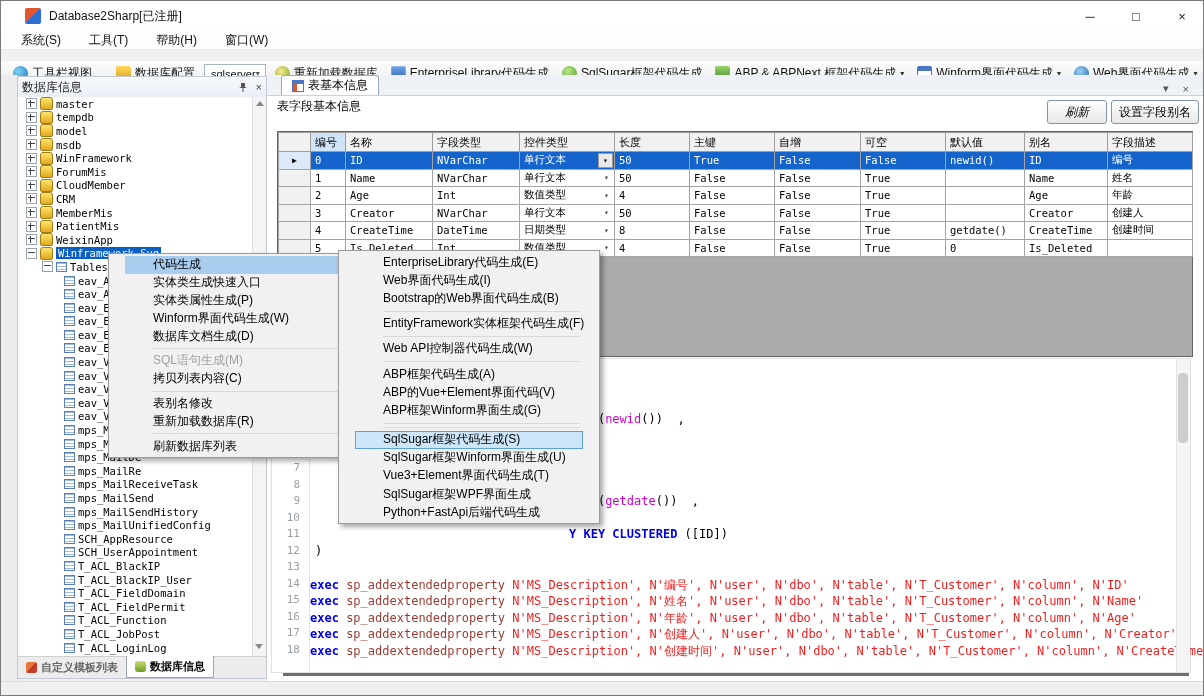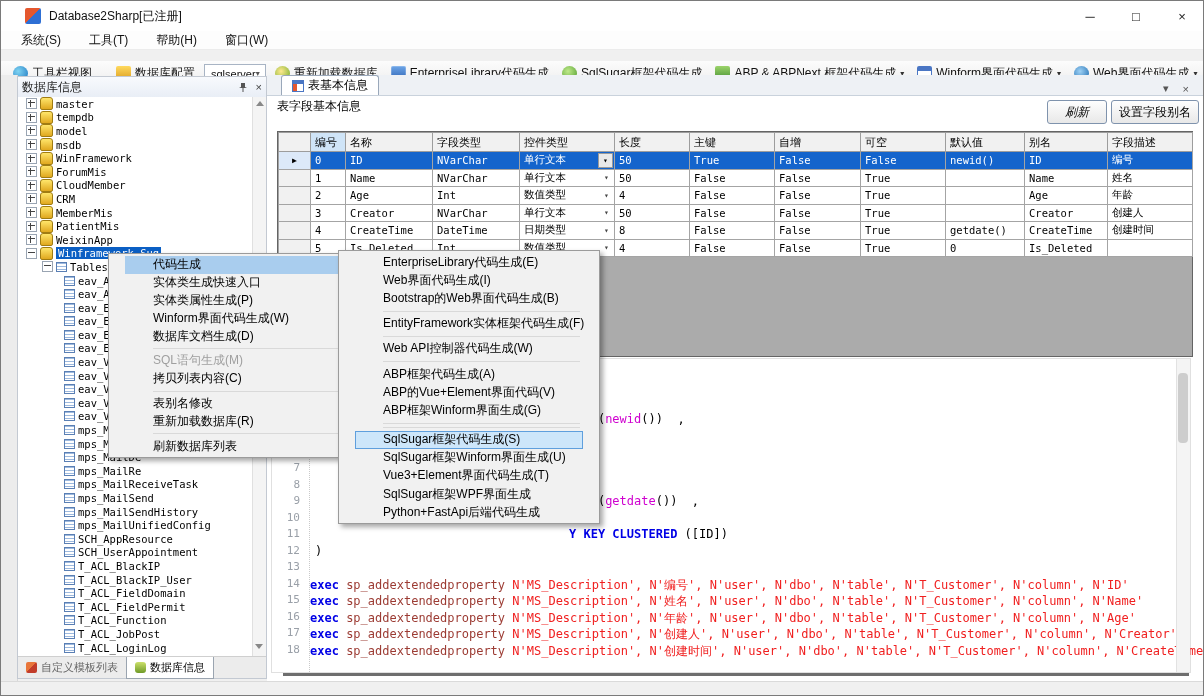--- a/index.html
+++ b/index.html
@@ -44,21 +44,21 @@
   .exp.plus:after{content:"";position:absolute;top:1px;bottom:1px;left:3px;width:1px;background:#444;}
   .dbic{width:11px;height:11px;flex:none;background:linear-gradient(#ffe66b,#e0a81f);border:1px solid #a07c12;border-radius:3px 3px 2px 2px;}
   .tblic{width:11px;height:10px;flex:none;background:linear-gradient(#fff,#fff) ,#fff;border:1px solid #5a7fb4;box-sizing:border-box;
      background-image:linear-gradient(#9db9de 1px,transparent 1px);background-size:100% 3px;}
   .tsel{background:#0b5fc4;color:#fff;padding:0 2px;}
   #tree-vscroll{position:absolute;right:0;top:20px;bottom:21px;width:13px;background:#f4f4f4;border-left:1px solid #e0e0e0;}
   .scr-arrow{width:0;height:0;margin:4px auto;border-left:4px solid transparent;border-right:4px solid transparent;}
   .up{border-bottom:5px solid #888;}
   .down{border-top:5px solid #888;position:absolute;bottom:4px;left:2px;}
   
-  #dock-tabs{position:absolute;left:0;bottom:0;width:100%;height:21px;background:#ececec;border-top:1px solid #cfcfcf;display:flex;align-items:flex-start;font-size:11px;}
+  #dock-tabs{position:absolute;left:0;bottom:0;width:100%;height:21px;background:#ececec;border-top:1px solid #cfcfcf;display:flex;align-items:flex-end;font-size:11px;font-weight:bold;}
   .dtab{display:flex;align-items:center;gap:4px;padding:2px 8px;color:#666;height:17px;}
   .dtab.active{background:#fff;border:1px solid #9aa4b0;border-top:none;color:#000;}
   .dticon{width:11px;height:11px;border-radius:2px;}
   .dt1{background:linear-gradient(135deg,#e8753a 0 50%,#c23c2a 50% 100%);}
   .dt2{background:linear-gradient(#cbe06a,#6f9a28);border-radius:3px;}
   
   #main{left:266px;top:74px;width:938px;height:606px;background:#fff;}
   #tabstrip{left:266px;top:74px;width:938px;height:20px;background:#eef1f5;border-bottom:1px solid #c9d2dc;display:flex;align-items:flex-end;}
   #main-tab{margin-left:14px;height:19px;background:#fff;border:1px solid #9aa8ba;border-bottom:none;display:flex;align-items:center;gap:4px;padding:0 10px;font-size:12px;color:#000;border-radius:3px 3px 0 0;}
   .gridicon{width:12px;height:12px;border:1px solid #4a76c4;box-sizing:border-box;background:

